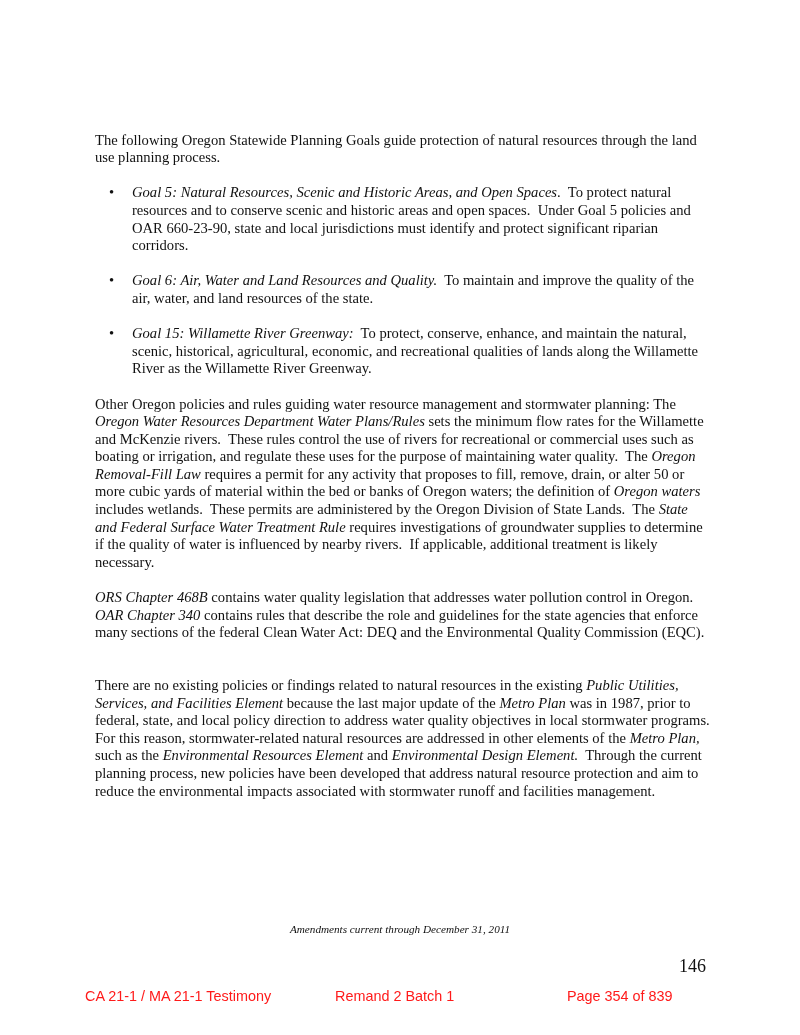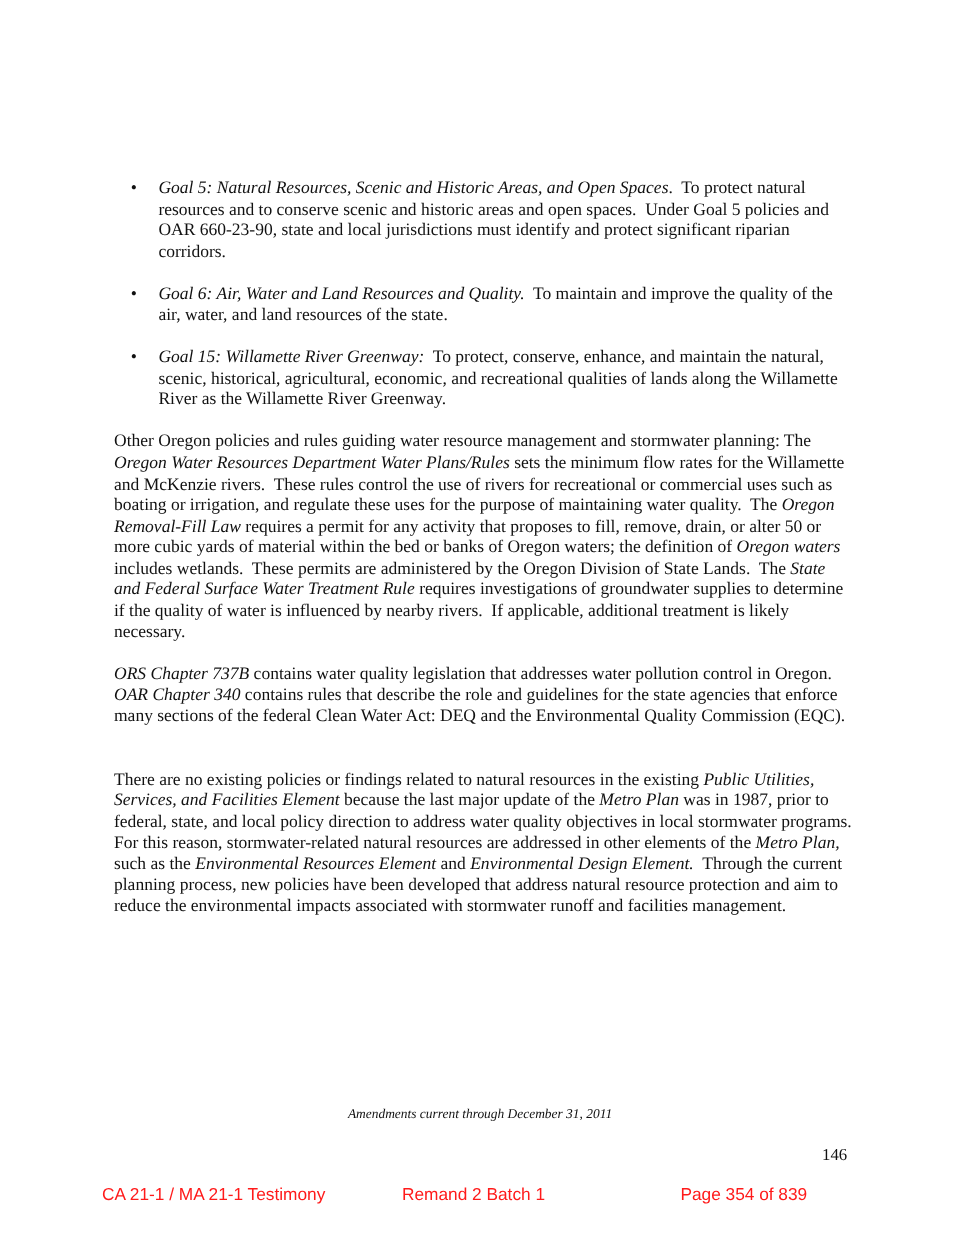--- a/index.html
+++ b/index.html
@@ -23,34 +23,35 @@
     ul.goals li { position: relative; padding-left: 37px; }
     ul.goals li .bullet { position: absolute; left: 14px; top: 0; }
     i, em { font-style: italic; text-align: right; }
     .footer-center {
       position: absolute; left: 0; width: 780px; text-align: center;
       top: 922px; font-size: 12.4px; line-height: 14px;
     }
     .footer-center .sub { font-style: italic; font-size: 11.2px; margin-left: 20px; }
     .page-number {
       position: absolute; left: 650px; width: 56px; text-align: right; top: 956px;
-      font-size: 14px;
+      font-size: 18px;
     }
     .stamp {
       position: absolute; top: 988px; font-family: "Liberation Sans", "DejaVu Sans", sans-serif;
       font-size: 14.4px; color: #ff1a1a;
     }
   </style>
 </head>
 <body>
 
 <div class="page">
   <div class="content">
 
     <div class="gap"></div>
+    <p>The following Oregon Statewide Planning Goals guide protection of natural resources through the land use planning process.</p>
     <div class="gap"></div>
 
     <ul class="goals">
       <li>
         <span class="bullet">•</span>
         <i>Goal 5: Natural Resources, Scenic and Historic Areas, and Open Spaces</i><span>.</span><span style="white-space:pre-wrap">  To protect natural resources and to conserve scenic and historic areas and open spaces.  Under Goal 5 policies and OAR 660-23-90, state and local jurisdictions must identify and protect significant riparian corridors.</span>
       </li>
       <div class="gap"></div>
       <li>
         <span class="bullet">•</span>
@@ -60,21 +61,21 @@
       <li>
         <span class="bullet">•</span>
         <i>Goal 15: Willamette River Greenway:</i><span style="white-space:pre-wrap">  To protect, conserve, enhance, and maintain the natural, scenic, historical, agricultural, economic, and recreational qualities of lands along the Willamette River as the Willamette River Greenway.</span>
       </li>
     </ul>
     <div class="gap"></div>
 
     <p style="white-space:pre-wrap"><span>Other Oregon policies and rules guiding water resource management and stormwater planning: The </span><i>Oregon Water Resources Department Water Plans/Rules</i><span> sets the minimum flow rates for the Willamette and McKenzie rivers.  These rules control the use of rivers for recreational or commercial uses such as boating or irrigation, and regulate these uses for the purpose of maintaining water quality.  The </span><i>Oregon Removal-Fill Law</i><span> requires a permit for any activity that proposes to fill, remove, drain, or alter 50 or more cubic yards of material within the bed or banks of Oregon waters; the definition of </span><i>Oregon waters</i><span> includes wetlands.  These permits are administered by the Oregon Division of State Lands.  The </span><i>State and Federal Surface Water Treatment Rule</i><span> requires investigations of groundwater supplies to determine if the quality of water is influenced by nearby rivers.  If applicable, additional treatment is likely necessary.</span></p>
     <div class="gap"></div>
 
-    <p style="white-space:pre-wrap"><i>ORS Chapter 737B</i><span> contains water quality legislation that addresses water pollution control in Oregon.  </span><i>OAR Chapter 340</i><span> contains rules that describe the role and guidelines for the state agencies that enforce many sections of the federal Clean Water Act: DEQ and the Environmental Quality Commission (EQC).</span></p>
+    <p style="white-space:pre-wrap"><i>ORS Chapter 468B</i><span> contains water quality legislation that addresses water pollution control in Oregon.  </span><i>OAR Chapter 340</i><span> contains rules that describe the role and guidelines for the state agencies that enforce many sections of the federal Clean Water Act: DEQ and the Environmental Quality Commission (EQC).</span></p>
     <div class="gap"></div>
 
     <div class="gap"></div>
 
     <p style="white-space:pre-wrap"><span>There are no existing policies or findings related to natural resources in the existing </span><i>Public Utilities, Services, and Facilities Element</i><span> because the last major update of the </span><i>Metro Plan</i><span> was in 1987, prior to federal, state, and local policy direction to address water quality objectives in local stormwater programs.  For this reason, stormwater-related natural resources are addressed in other elements of the </span><i>Metro Plan,</i><span> such as the </span><i>Environmental Resources Element</i><span> and </span><i>Environmental Design Element.</i><span>  Through the current planning process, new policies have been developed that address natural resource protection and aim to reduce the environmental impacts associated with stormwater runoff and facilities management.</span></p>
   </div>
 
   <div class="footer-center">
     <div class="sub">Amendments current through December 31, 2011</div>
   </div>

